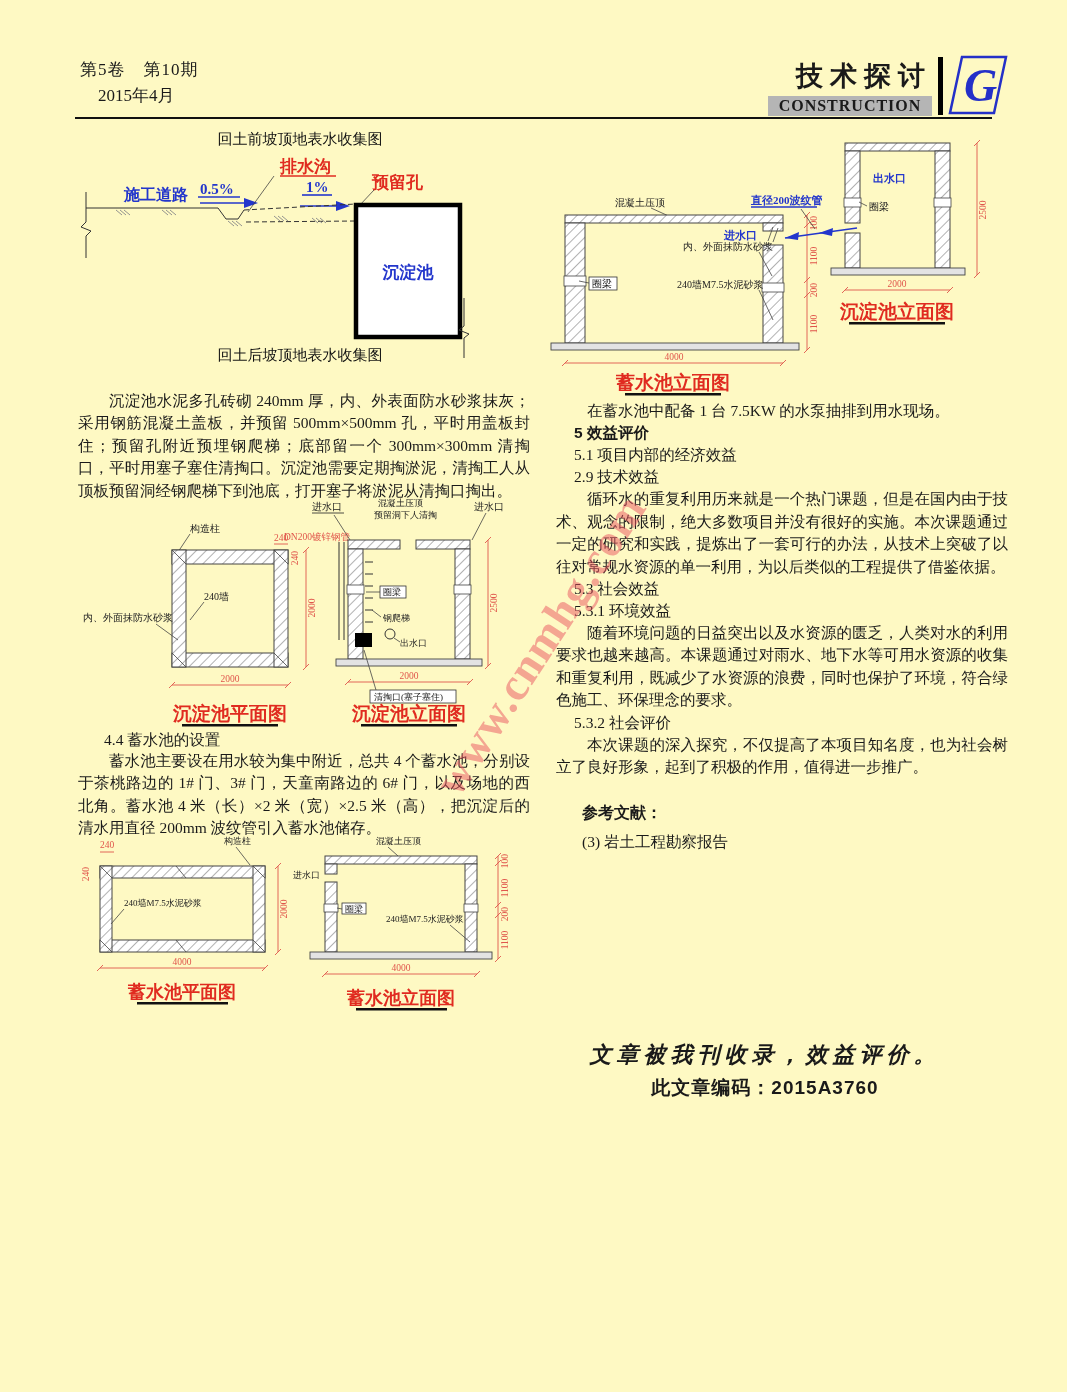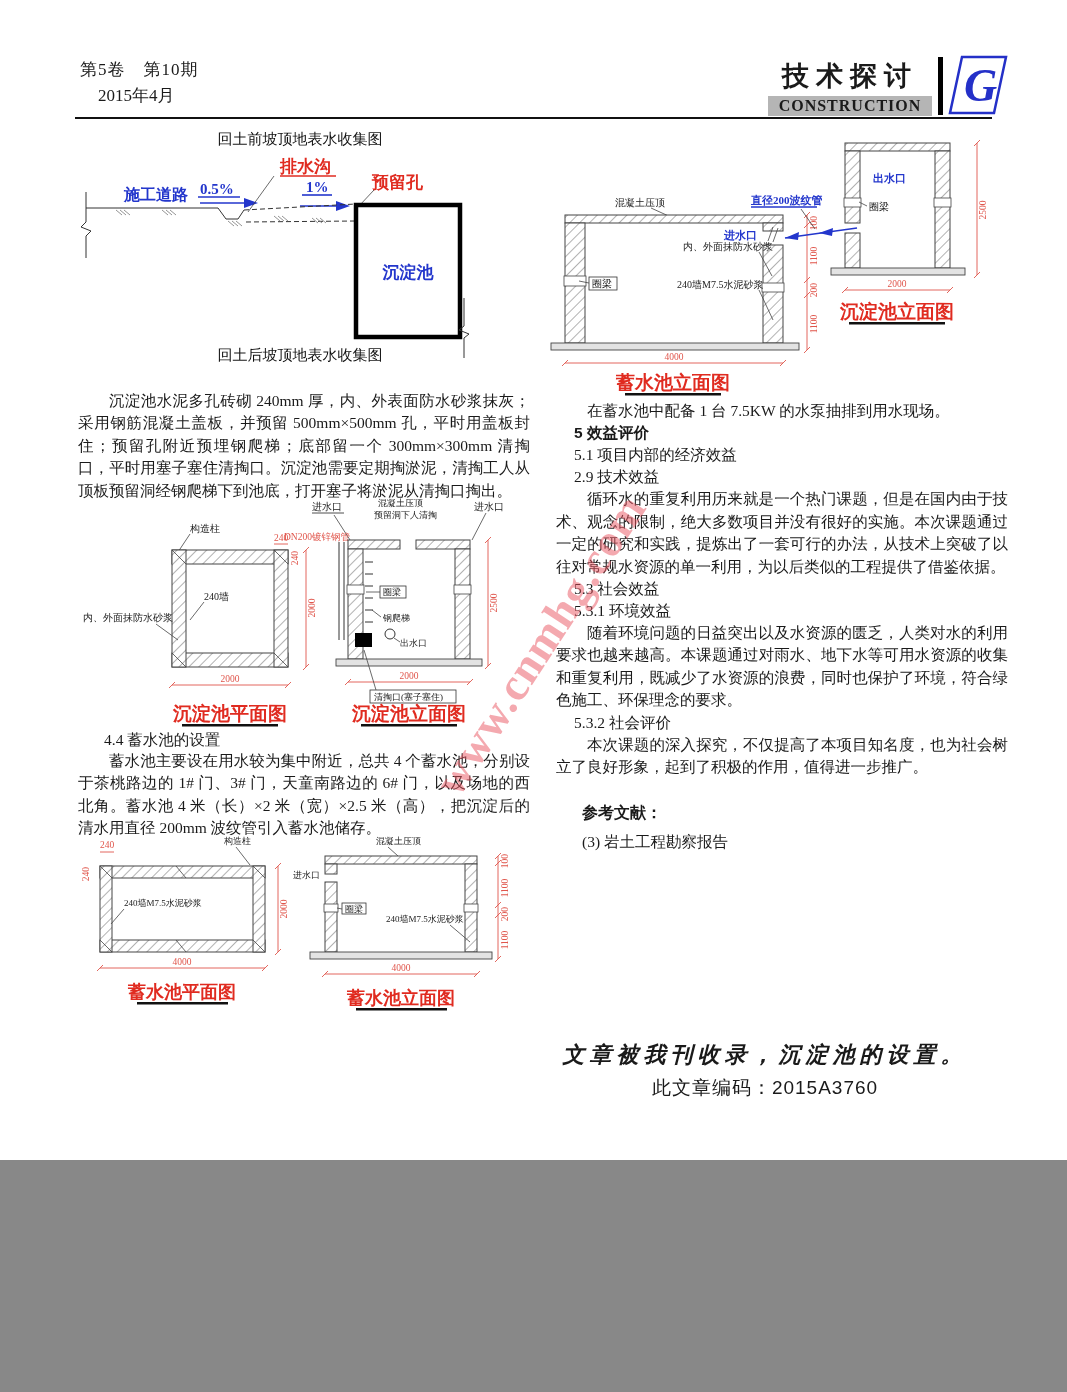--- a/index.html
+++ b/index.html
@@ -1,39 +1,39 @@
 <!DOCTYPE html>
 <html><head>
 <meta charset="utf-8">
 <style>
   html,body{margin:0;padding:0;background:#888;}
-  #page{position:relative;width:1067px;height:1160px;background:#ffffff;margin:0 auto;
+  #page{position:relative;width:1067px;height:1392px;background:#fef9c3;margin:0 auto;
         font-family:"Liberation Serif",serif;color:#1a1a1a;overflow:hidden;}
   .abs{position:absolute;}
   
   .vol{font-size:17px;letter-spacing:1px;}
   .date{font-size:17px;margin-top:3px;padding-left:18px;}
-  .jt{font-family:"Liberation Sans",sans-serif;font-weight:bold;font-size:27px;letter-spacing:7px;text-align:center;width:164px;}
+  .jt{font-family:"Liberation Sans",sans-serif;font-weight:bold;font-size:27px;letter-spacing:7px;text-align:right;width:164px;}
   .js{font-family:"Liberation Serif",serif;font-weight:bold;font-size:16px;letter-spacing:1px;text-align:center;
       width:164px;background:#b5b5b5;padding:1px 0;margin-top:2px;}
   .hbar{width:5px;height:58px;background:#000;}
   .rule{width:917px;height:2px;background:#111;}
   
   .para{font-size:15.5px;line-height:22.4px;text-align:justify;text-indent:2em;width:452px;}
   .h-sec{font-size:15.5px;line-height:22px;padding-left:26px;width:452px;}
   .h-bold{font-family:"Liberation Sans",sans-serif;font-weight:bold;}
   .rcol{width:452px;font-size:15.5px;line-height:22.4px;}
   .rcol .para{margin:0;}
   .rcol .h-sec{padding-left:18px;}
   .ref-h{font-family:"Liberation Sans",sans-serif;font-weight:bold;font-size:16px;padding-left:26px;margin-top:24px;}
   .ref-i{font-size:15.5px;padding-left:26px;margin-top:6px;}
   
   .foot{width:540px;text-align:center;}
   .f1{font-size:22px;font-weight:bold;font-style:italic;letter-spacing:5px;}
-  .f2{font-family:"Liberation Sans",sans-serif;font-weight:normal;font-size:19px;margin-top:5px;letter-spacing:1px;}
+  .f2{font-family:"Liberation Sans",sans-serif;font-weight:bold;font-size:19px;margin-top:5px;letter-spacing:1px;}
   
   .wm{width:480px;text-align:center;transform:rotate(-57deg);font-size:46px;font-weight:bold;
       color:rgba(233,84,95,0.5);letter-spacing:1px;pointer-events:none;z-index:40;font-family:"Liberation Serif",serif;}
   
   svg text{font-family:"Liberation Serif",serif;}
   .cap{font-size:15px;fill:#111;}
   .rcap{font-size:19px;font-weight:bold;fill:#e02b20;}
   .rcap2{font-size:18px;font-weight:bold;fill:#e02b20;}
   .lbl{font-size:10px;fill:#222;}
   .lbs{font-size:9px;fill:#222;}
@@ -312,19 +312,19 @@
     <div class="h-sec">5.3 社会效益</div>
     <div class="h-sec">5.3.1 环境效益</div>
     <div class="para">随着环境问题的日益突出以及水资源的匮乏，人类对水的利用要求也越来越高。本课题通过对雨水、地下水等可用水资源的收集和重复利用，既减少了水资源的浪费，同时也保护了环境，符合绿色施工、环保理念的要求。</div>
     <div class="h-sec">5.3.2 社会评价</div>
     <div class="para">本次课题的深入探究，不仅提高了本项目知名度，也为社会树立了良好形象，起到了积极的作用，值得进一步推广。</div>
     <div class="ref-h">参考文献：</div>
     <div class="ref-i">(3) 岩土工程勘察报告</div>
   </div>
 
   <div class="abs foot" style="left:495px;top:1040px;">
-    <div class="f1">文章被我刊收录，沉淀池的设置。</div>
+    <div class="f1">文章被我刊收录，效益评价。</div>
     <div class="f2">此文章编码：2015A3760</div>
   </div>
 
   <div class="abs wm" style="left:300px;top:618px;">www.cnmhg.com</div>
 
 </div>
 
 </body></html>

